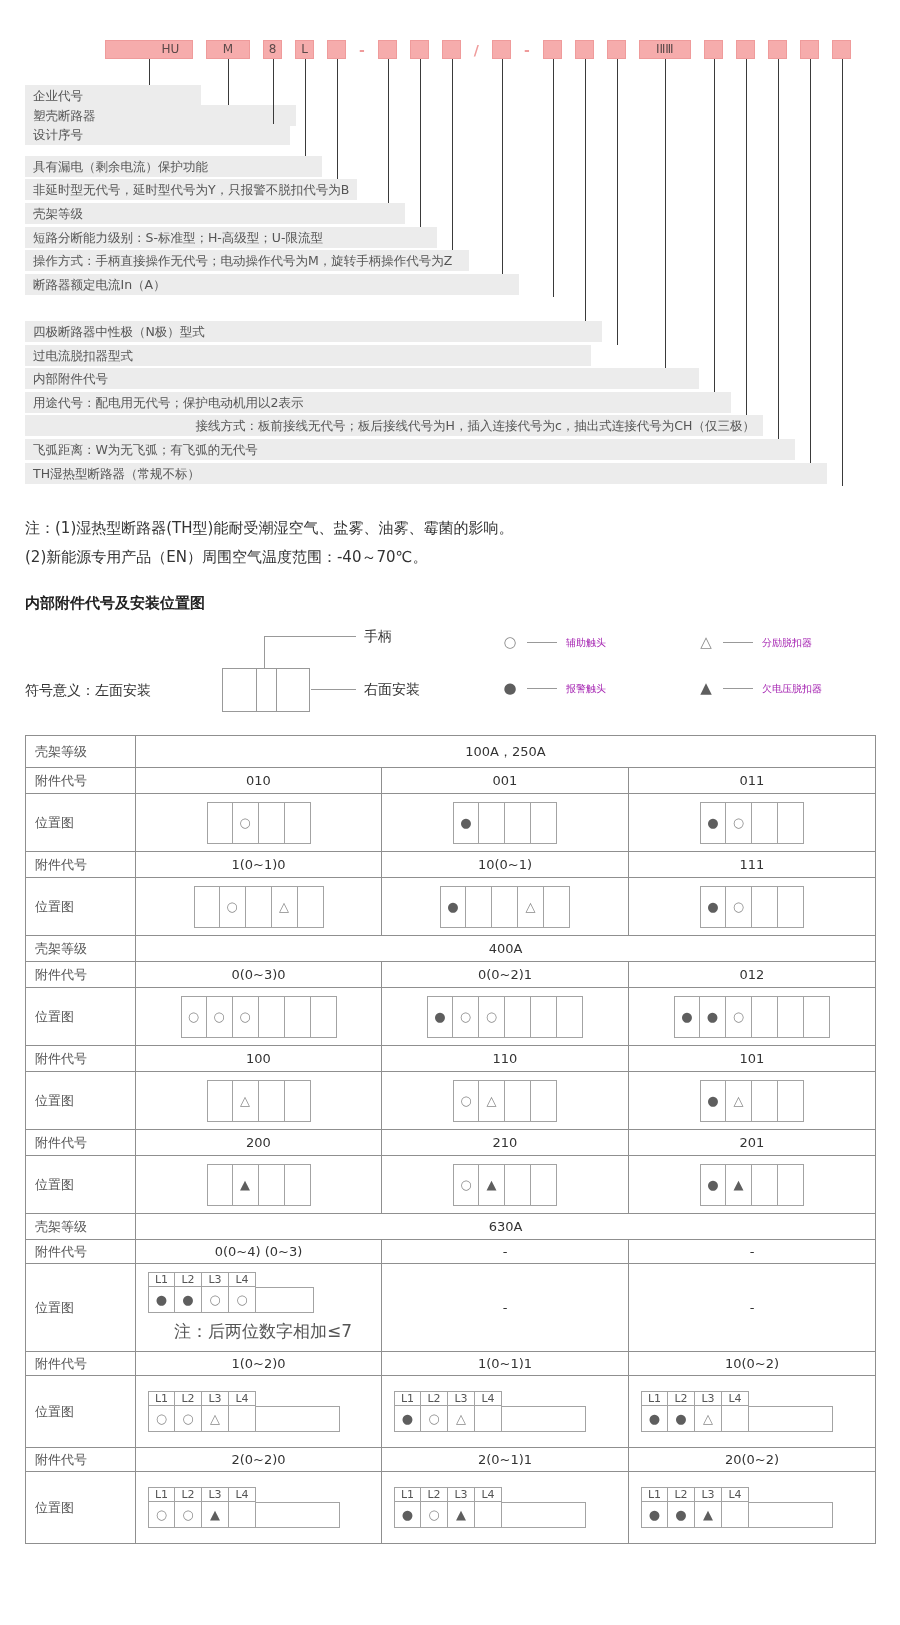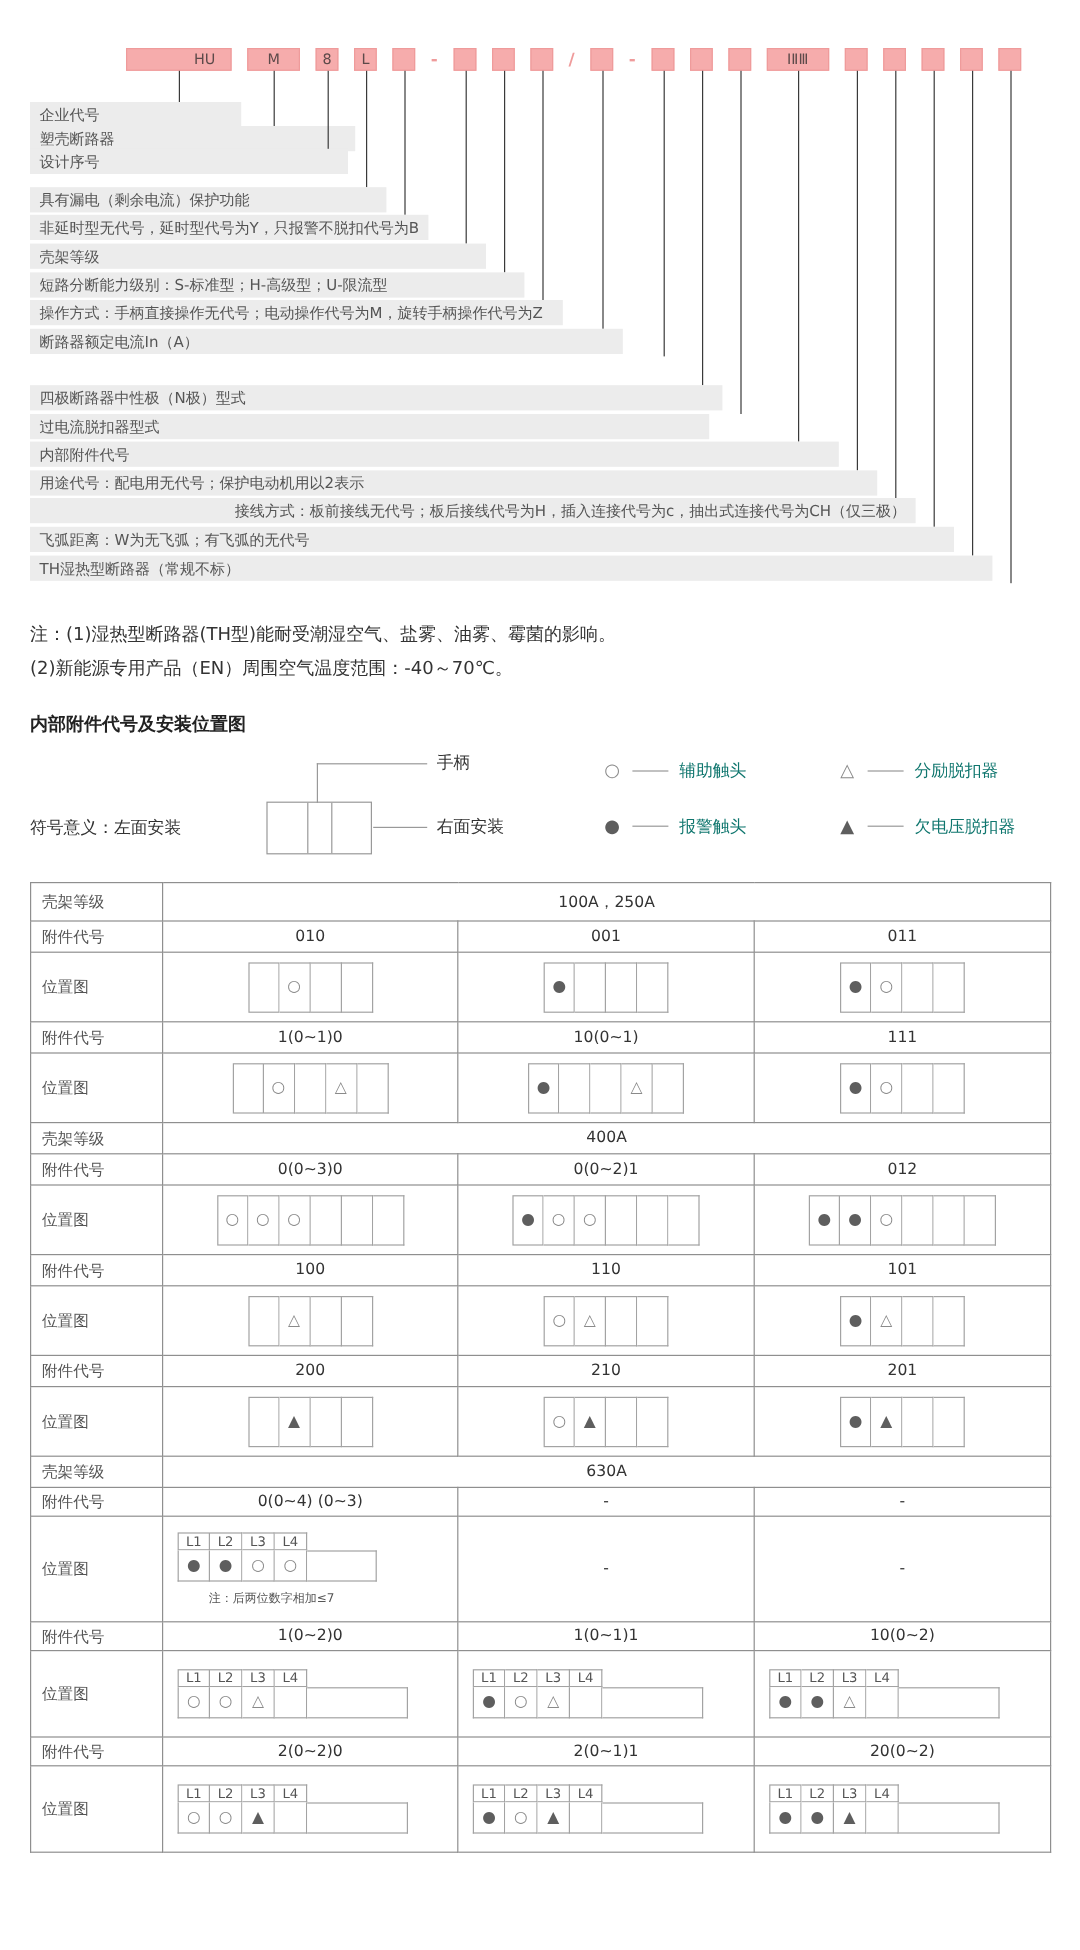--- a/index.html
+++ b/index.html
@@ -22,21 +22,21 @@
   .sec-title{position:absolute;left:25px;top:594px;font-size:15px;font-weight:bold;color:#222;}
 
   
   .hd-text{position:absolute;font-size:14px;color:#333;line-height:16px;white-space:nowrap;}
   .hd-line{position:absolute;background:#999;}
   .hd-box{position:absolute;left:222px;top:668px;width:88px;height:44px;border:1px solid #999;box-sizing:border-box;}
   .hd-div{position:absolute;top:0;bottom:0;width:1px;background:#999;}
   .legend-grid{position:absolute;left:502px;top:633px;display:grid;grid-template-columns:196px auto;row-gap:27px;}
   .lg-item{display:flex;align-items:center;height:19px;}
   .lg-dash{width:30px;height:1px;background:#999;display:inline-block;margin:0 9px;}
-  .lg-label{font-size:14px;color:#0f766e;}
+  .lg-label{font-size:10px;color:#a21caf;}
   .sym{display:inline-block;width:16px;text-align:center;font-size:14px;line-height:1;}
   .sym-o{color:var(--symbol_outline,#8A8A8A);}
   .sym-f{color:var(--symbol_filled,#5E5E5E);}
 
   
   .acc{position:absolute;left:25px;top:735px;width:850px;border-collapse:collapse;table-layout:fixed;}
   .acc td{border:1px solid var(--table_border,#8F8F8F);font-size:13px;color:#333;padding:0;vertical-align:middle;}
   .acc td.rl{padding-left:9px;color:#555;text-align:left;}
   .acc td.val{text-align:center;}
   .acc td.pos{text-align:center;}
@@ -48,21 +48,21 @@
   .ldiag{display:inline-block;}
   .lrow{display:flex;}
   .lcell{width:27px;height:15px;box-sizing:border-box;border:1px solid #A3A3A3;border-left:none;
     display:flex;align-items:center;justify-content:center;font-size:11px;color:#555;background:#fff;}
   .lrow .lcell:first-child{border-left:1px solid #A3A3A3;}
   .srow{display:flex;}
   .scell{width:27px;height:26px;box-sizing:border-box;border:1px solid #A3A3A3;border-left:none;border-top:none;
     display:flex;align-items:center;justify-content:center;background:#fff;}
   .srow .scell:first-child{border-left:1px solid #A3A3A3;}
   .scell-tail{border-top:1px solid #A3A3A3;}
-  .lnote{font-size:10px;color:#555;margin-top:7px;padding-left:26px;text-align:left;}
+  .lnote{font-size:17px;color:#555;margin-top:7px;padding-left:26px;text-align:right;}
 </style>
 </head>
 <body>
 
 <div class="page">
 
   <div class="nomen">
     <div class="code-row">
         <div class="code-box" style="width: 88px; padding-left: 43px;">HU</div>
         <div class="code-box" style="width: 44px;">M</div>

